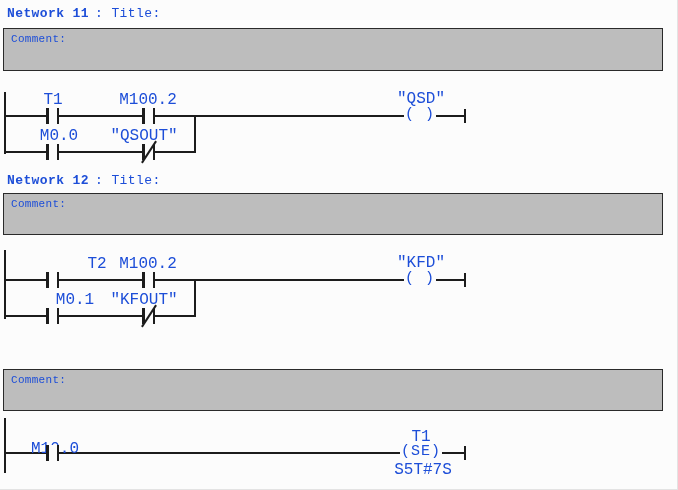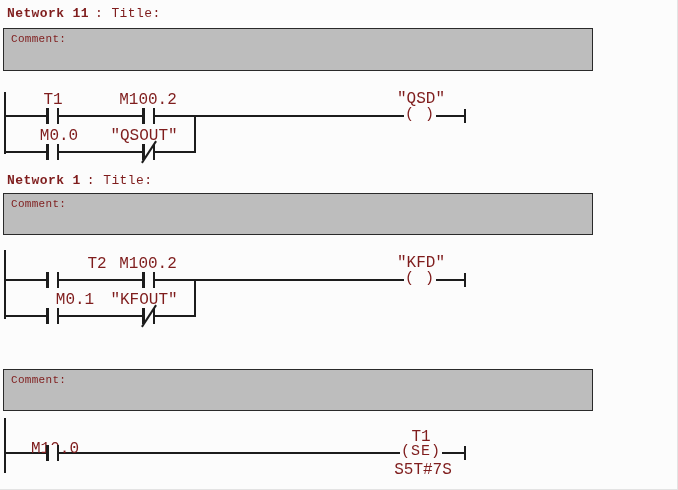--- a/index.html
+++ b/index.html
@@ -1,29 +1,29 @@
 <!DOCTYPE html>
 <html><head>
 <meta charset="utf-8">
 <style>
   html,body{margin:0;padding:0;}
   body{background:#ffffff;}
   #canvas{
     position:relative;width:678px;height:490px;margin:0;
     background:#fcfcfc;overflow:hidden;
     font-family:"Liberation Mono","DejaVu Sans Mono",monospace;
-    color:#7f1d1d;
+    color:#1d4ed8;
     border-right:1px solid #e3e3e3;border-bottom:1px solid #e3e3e3;
     box-sizing:border-box;
   }
   .net-header{position:absolute;left:7px;white-space:nowrap;font-size:13px;line-height:15px;}
   .net-name{font-weight:bold;letter-spacing:.4px;}
   .net-title{margin-left:6px;letter-spacing:.4px;}
   .comment-box{
-    position:absolute;left:3px;width:590px;
+    position:absolute;left:3px;width:660px;
     background:#bdbdbd;border:1px solid #2a2a2a;box-sizing:border-box;
   }
   .comment-text{position:absolute;left:7px;top:4px;font-size:11px;letter-spacing:.3px;}
   .hline{position:absolute;height:2px;background:#1c1c1c;}
   .vline{position:absolute;width:2px;background:#1c1c1c;}
   .lbl{
     position:absolute;transform:translateX(-50%);
     font-size:16px;line-height:15px;white-space:nowrap;
   }
   .contact{
@@ -77,21 +77,21 @@
       <i class="bl"></i>
       <i class="br"></i>
       <i class="sl"></i>
     </div>
 
   <div class="lbl" style="left:421px;top:92px;">"QSD"</div>
   <div class="coil" style="left:420px;top:107px;">( )</div>
   <div class="vline" style="left:464px;top:109px;height:14px;"></div>
 
   <div class="net-header" style="top:173px;">
-    <span class="net-name">Network 1</span><span class="net-title">: Title:</span>
+    <span class="net-name">Network 12</span><span class="net-title">: Title:</span>
   </div>
   <div class="comment-box" style="top:193px;height:42px;">
     <span class="comment-text">Comment:</span>
   </div>
 
   <div class="vline" style="left:4px;top:250px;height:69px;"></div>
   <div class="hline" style="left:4px;top:279px;width:462px;"></div>
   <div class="hline" style="left:4px;top:315px;width:192px;"></div>
   <div class="vline" style="left:194px;top:279px;height:38px;"></div>
 

